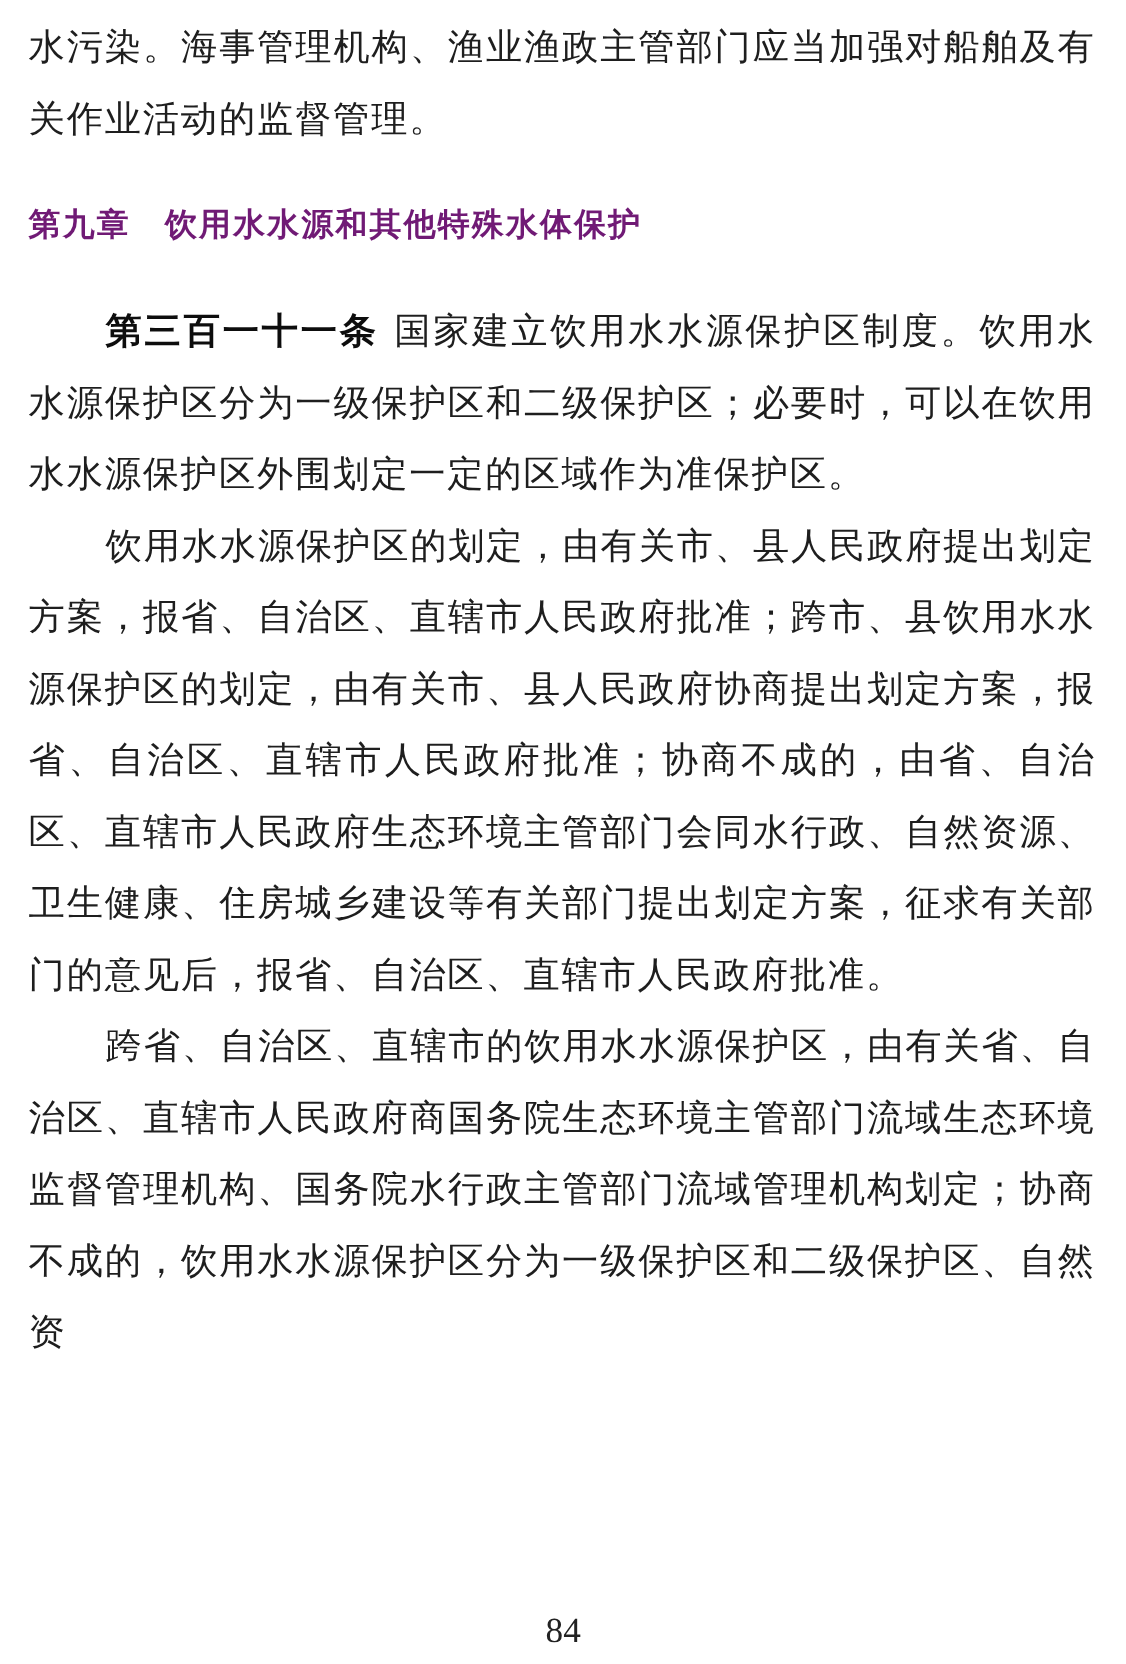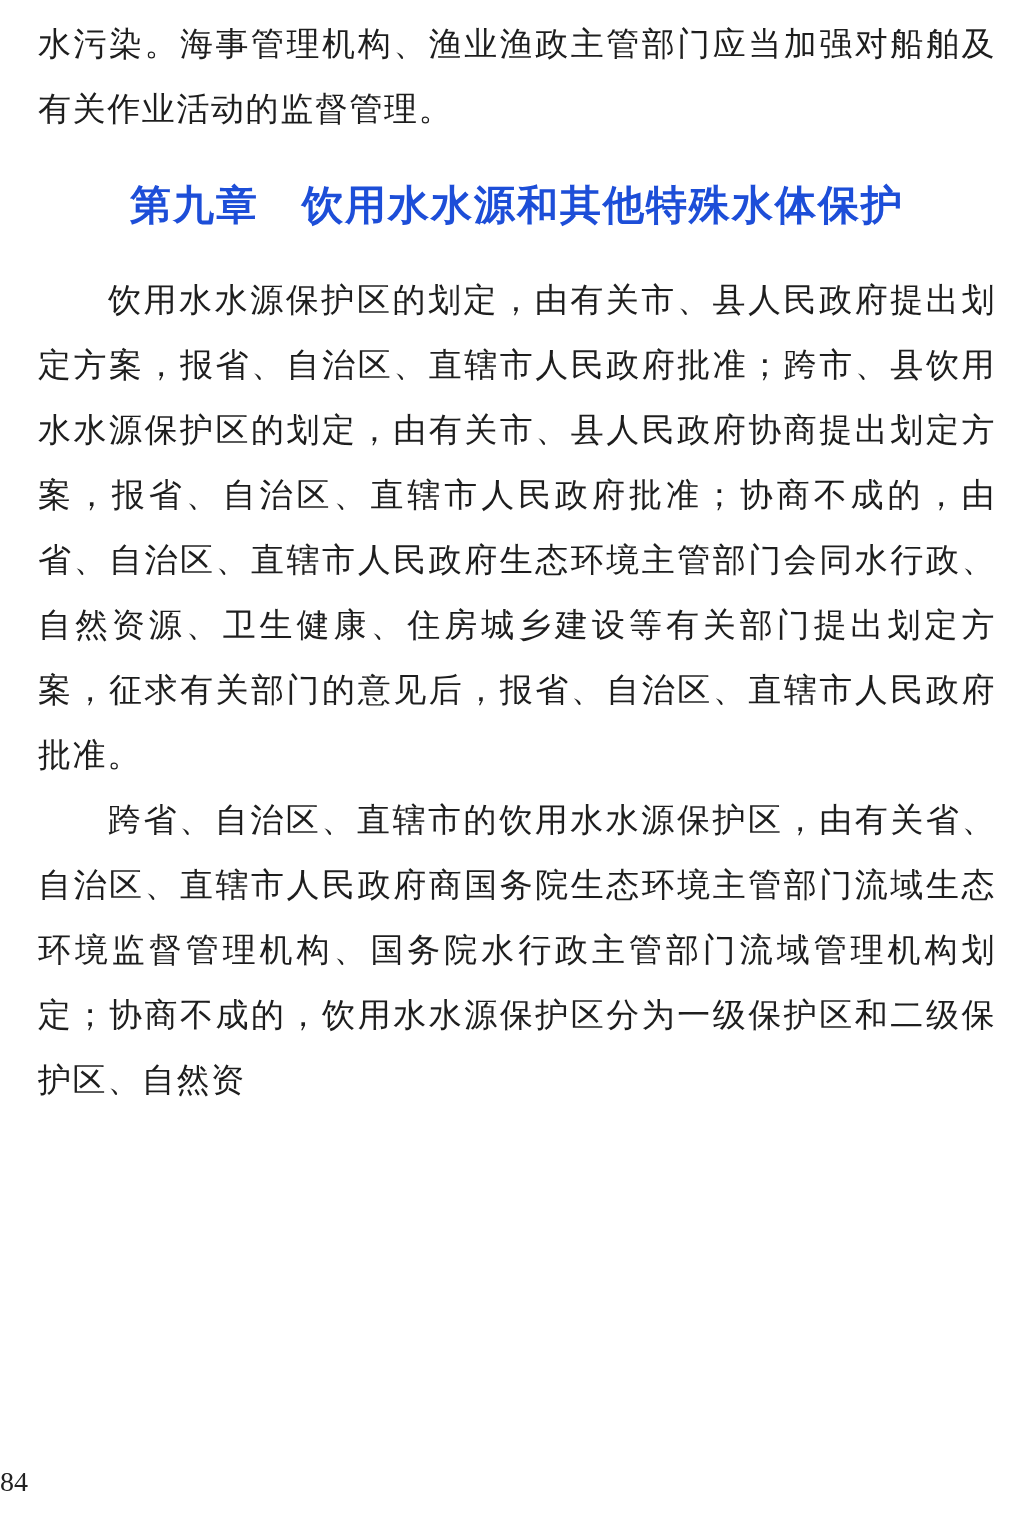--- a/index.html
+++ b/index.html
@@ -8,74 +8,77 @@
     background: #ffffff;
     font-family: "Liberation Serif", "DejaVu Serif", serif;
   }
   .page {
     position: relative;
     width: 1024px;
     height: 1513px;
     background: #ffffff;
     overflow: hidden;
     box-sizing: border-box;
-    padding-left: 12px;
   }
   .body-text {
     padding: 12px 28px 0 26px;
   }
   p.line {
     margin: 0;
     font-size: 33px;
     line-height: 65px;
     letter-spacing: 1.6px;
     text-align: justify;
     color: #1e1e1e;
     font-family: "Liberation Serif", "DejaVu Serif", serif;
   }
   p.indent { text-indent: 70px; }
   h2.chapter {
     margin: 31px 0 30px 0;
-    text-align: center;
-    font-size: 41px;
+    text-align: left;
+    font-size: 29px;
     line-height: 65px;
     font-weight: bold;
-    color: #1d4ed8;
+    color: #701a75;
     letter-spacing: 2px;
     font-family: "Liberation Sans", "DejaVu Sans", sans-serif;
   }
   .article-no {
     font-weight: bold;
     color: #0d0d0d;
     margin-right: 14px;
     font-family: "Liberation Sans", "DejaVu Sans", sans-serif;
   }
   .footer {
     position: absolute;
     left: 0;
     bottom: 12px;
     width: 100%;
-    font-size: 28px;
+    text-align: center;
+    font-size: 32px;
     line-height: 38px;
     color: #222222;
     font-family: "Liberation Serif", "DejaVu Serif", serif;
   }
 </style>
 </head>
 <body>
 
 <div class="page">
   <div class="body-text">
 
     <p class="line">水污染。海事管理机构、渔业渔政主管部门应当加强对船舶及有关作业活动的监督管理。</p>
 
 
 
     <h2 class="chapter">第九章　饮用水水源和其他特殊水体保护</h2>
 
+    <p class="line indent">
+      <span class="article-no">第三百一十一条</span><span>国家建立饮用水水源保护区制度。饮用水水源保护区分为一级保护区和二级保护区；必要时，可以在饮用水水源保护区外围划定一定的区域作为准保护区。</span>
+    </p>
 
     <p class="line indent">饮用水水源保护区的划定，由有关市、县人民政府提出划定方案，报省、自治区、直辖市人民政府批准；跨市、县饮用水水源保护区的划定，由有关市、县人民政府协商提出划定方案，报省、自治区、直辖市人民政府批准；协商不成的，由省、自治区、直辖市人民政府生态环境主管部门会同水行政、自然资源、卫生健康、住房城乡建设等有关部门提出划定方案，征求有关部门的意见后，报省、自治区、直辖市人民政府批准。</p>
 
     <p class="line indent">跨省、自治区、直辖市的饮用水水源保护区，由有关省、自治区、直辖市人民政府商国务院生态环境主管部门流域生态环境监督管理机构、国务院水行政主管部门流域管理机构划定；协商不成的，饮用水水源保护区分为一级保护区和二级保护区、自然资</p>
 
   </div>
 
   <div class="footer">84</div>
 </div>
 

